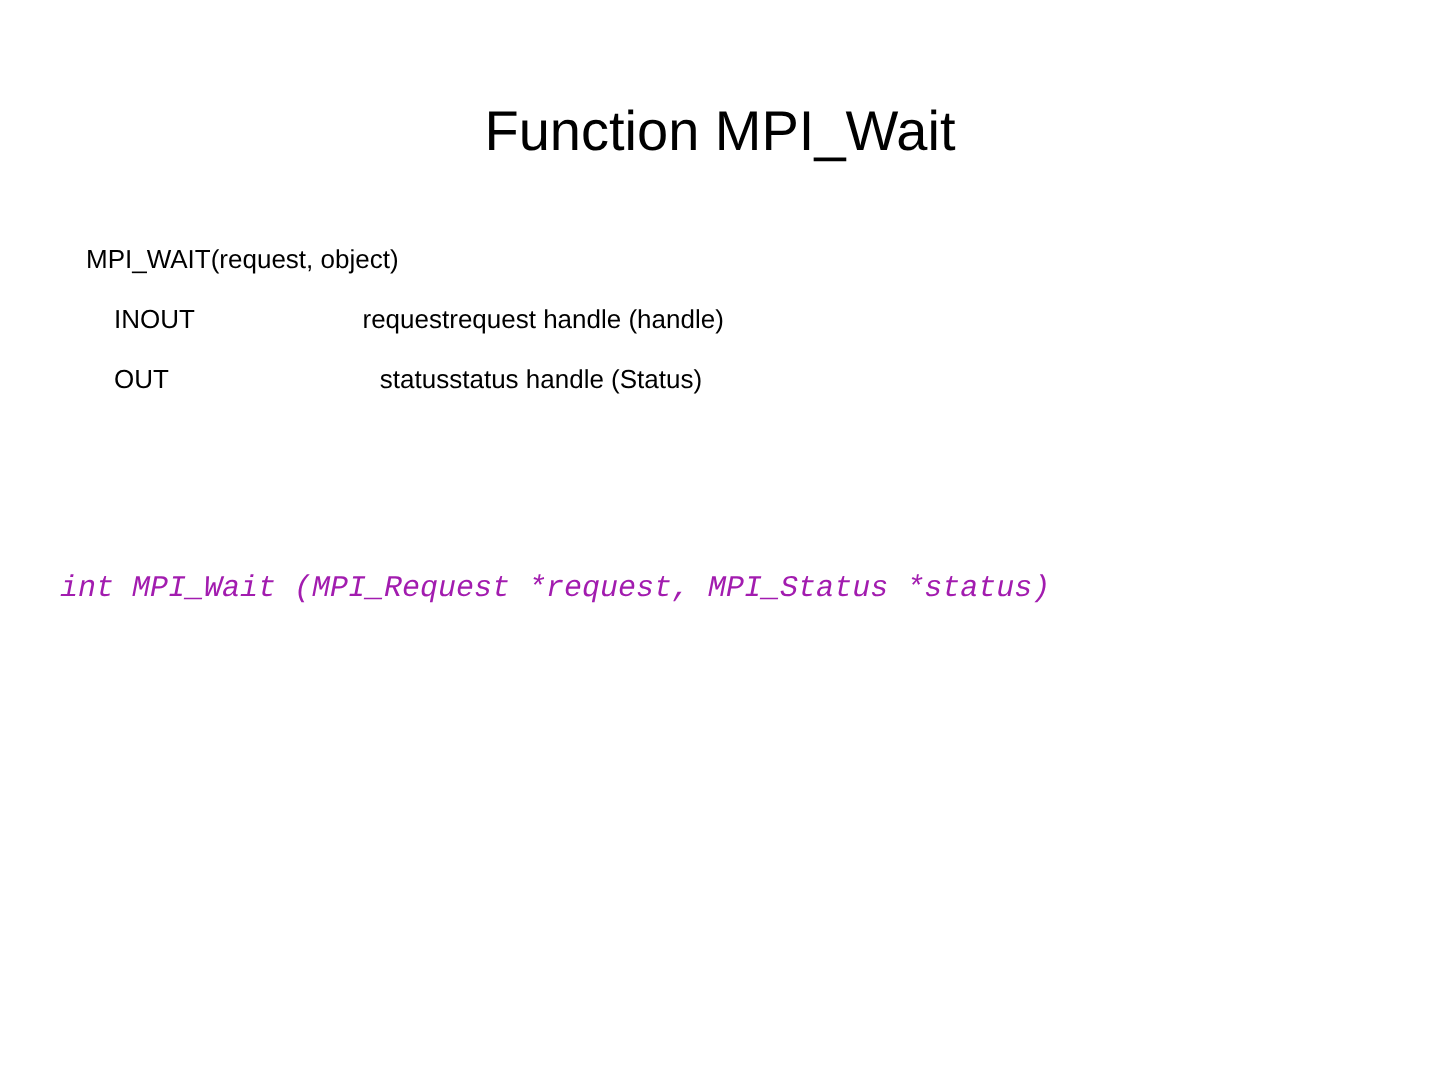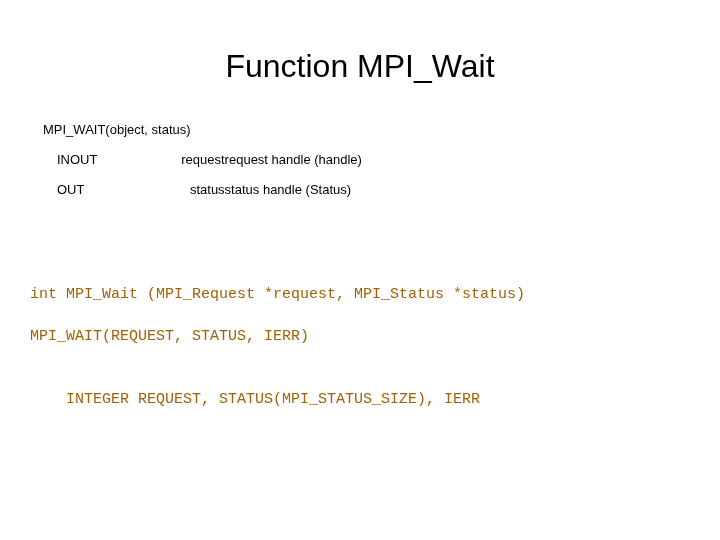--- a/index.html
+++ b/index.html
@@ -27,21 +27,21 @@
   }
 
   
   .slide-title {
     position: absolute;
     left: 0;
     top: 46px;
     width: 720px;
     text-align: center;
     font-family: "Liberation Sans", sans-serif;
-    font-size: 32px;
+    font-size: 28px;
     font-weight: normal;
     line-height: 40px;
     letter-spacing: 0px;
     color: #000000;
     white-space: nowrap;
   }
 
   
   .body-block {
     position: absolute;
@@ -97,23 +97,24 @@
     width: 430px;
   }
 
   
   .code-block {
     position: absolute;
     left: 30px;
     font-family: "Liberation Mono", "DejaVu Sans Mono", monospace;
     font-size: 15px;
     line-height: 21px;
-    color: #a16207;
+    color: #a21caf;
     white-space: pre;
     letter-spacing: 0px;
+    font-style: italic;
   }
 
   .code-c {
     top: 242px;
   }
 
   .code-fortran {
     top: 284px;
   }
 
@@ -124,21 +125,21 @@
 </style>
 </head>
 <body>
 
 <div class="slide">
 
   <div class="slide-title">Function MPI_Wait</div>
 
   <div class="body-block">
 
-    <div class="signature-line">MPI_WAIT(object, status)</div>
+    <div class="signature-line">MPI_WAIT(request, object)</div>
 
     <table class="param-table">
       <tbody>
         <tr>
           <td class="col-dir">INOUT</td>
           <td class="col-name">request</td>
           <td class="col-desc">request handle (handle)</td>
         </tr>
         <tr>
           <td class="col-dir">OUT</td>
@@ -147,18 +148,14 @@
         </tr>
       </tbody>
     </table>
 
   </div>
 
   <div class="code-block code-c">
     <span class="code-line">int MPI_Wait (MPI_Request *request, MPI_Status *status)</span>
   </div>
 
-  <div class="code-block code-fortran">
-    <span class="code-line">MPI_WAIT(REQUEST, STATUS, IERR)</span>
-    <span class="code-line">    INTEGER REQUEST, STATUS(MPI_STATUS_SIZE), IERR</span>
-  </div>
 
 </div>
 
 </body></html>

